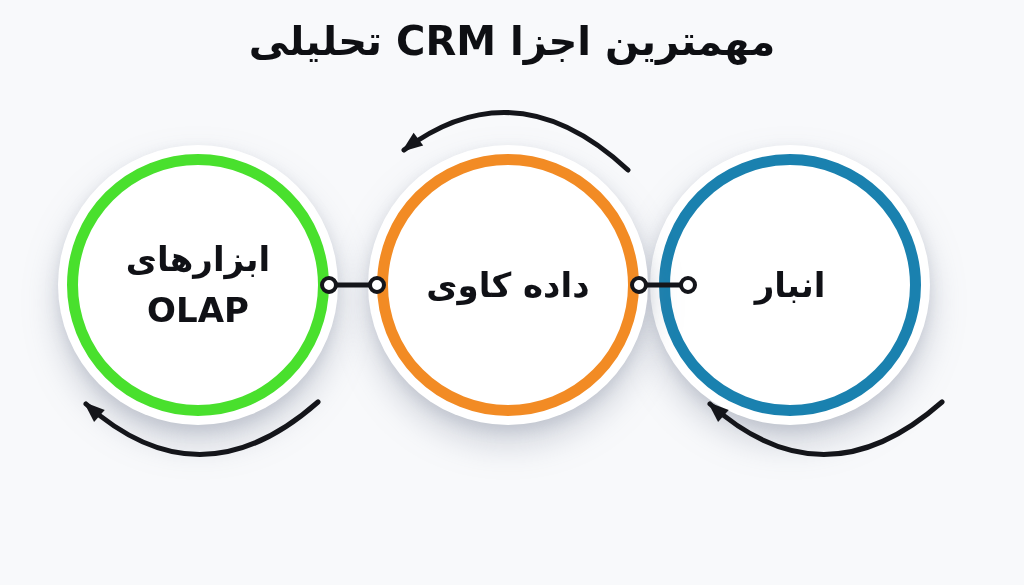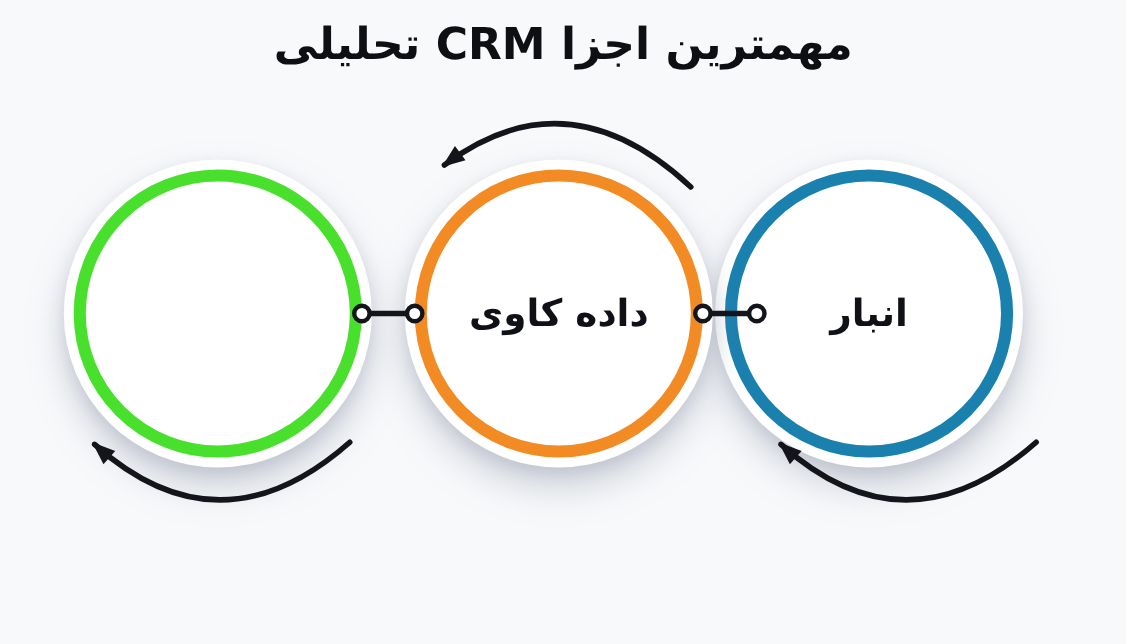--- a/index.html
+++ b/index.html
@@ -82,20 +82,22 @@
 
 <div class="node node-middle">
   <div class="ring" style="border-color: rgb(242, 139, 36); justify-content: center;">
     <div class="node-line">داده کاوی</div>
 
   </div>
 </div>
 
 <div class="node node-left">
   <div class="ring" style="border-color: rgb(73, 224, 45);">
+    <div class="node-line">ابزارهای</div>
+    <div class="node-line">OLAP</div>
   </div>
 </div>
 
 <svg class="overlay" viewBox="0 0 1024 585">
   <defs>
     <marker id="ah" markerUnits="userSpaceOnUse" markerWidth="30" markerHeight="26" refX="20" refY="11" orient="auto">
       <path d="M2,3 L23,11 L2,19 Z" style="fill: rgb(20, 21, 26);"></path>
     </marker>
   </defs>
 

